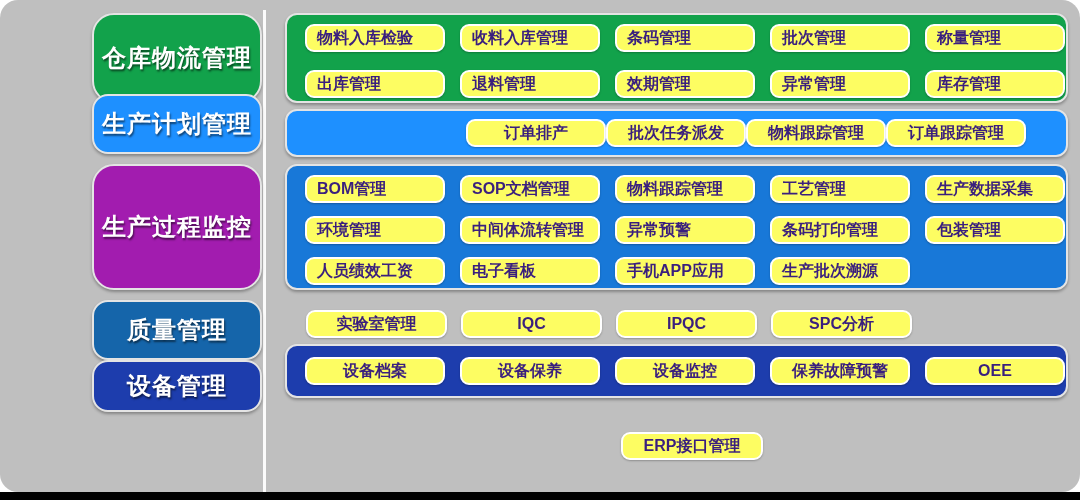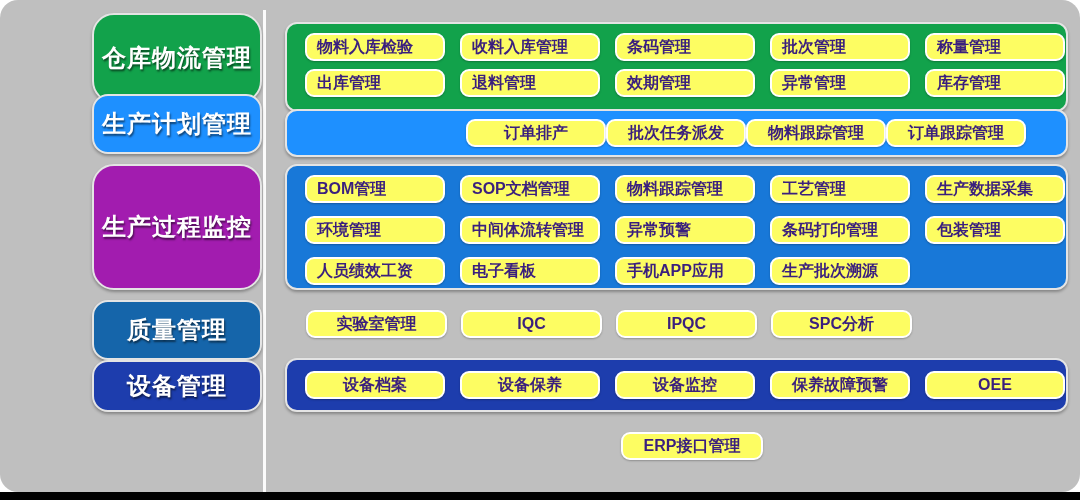--- a/index.html
+++ b/index.html
@@ -18,27 +18,27 @@
   #side-warehouse{top:13px;height:90px;background:#12A24B;border-radius:22px;}
   #side-planning{top:94px;height:60px;background:#1E90FF;}
   #side-process{top:164px;height:126px;background:#a21caf;border-radius:22px;}
   #side-quality{top:300px;height:60px;background:#1565AA;}
   #side-equipment{top:360px;height:52px;background:#1D3DAD;}
 
   
   .panel{position:absolute;left:285px;width:783px;box-sizing:border-box;
          border:2px solid #E4E4E4;border-radius:12px;
          box-shadow:0 2px 3px rgba(0,0,0,0.30);}
-  #panel-warehouse{top:22px;height:90px;background:#12A24B;
-                   display:flex;flex-direction:column;gap:8px;padding-top:9px;}
+  #panel-warehouse{top:13px;height:90px;background:#12A24B;
+                   display:flex;flex-direction:column;gap:18px;padding-top:9px;}
   #panel-planning{top:109px;height:48px;background:#1E90FF;
                   display:flex;align-items:center;padding-left:179px;box-sizing:border-box;}
   #panel-process{top:164px;height:126px;background:#1878D8;
                  display:flex;flex-direction:column;gap:13px;padding-top:9px;}
-  #panel-equipment{top:358px;height:54px;background:#1D3DAD;
+  #panel-equipment{top:344px;height:54px;background:#1D3DAD;
                    display:flex;align-items:center;}
 
   .brow{display:flex;gap:15px;padding-left:18px;}
   .qrow{position:absolute;left:285px;top:310px;width:783px;display:flex;gap:14px;padding-left:21px;box-sizing:border-box;}
   #panel-planning .b, #panel-equipment .b{margin:0;}
   #panel-planning{gap:0;}
   #panel-equipment{gap:15px;padding-left:18px;}
 
   
   .b{width:140px;height:28px;box-sizing:border-box;flex:0 0 auto;

